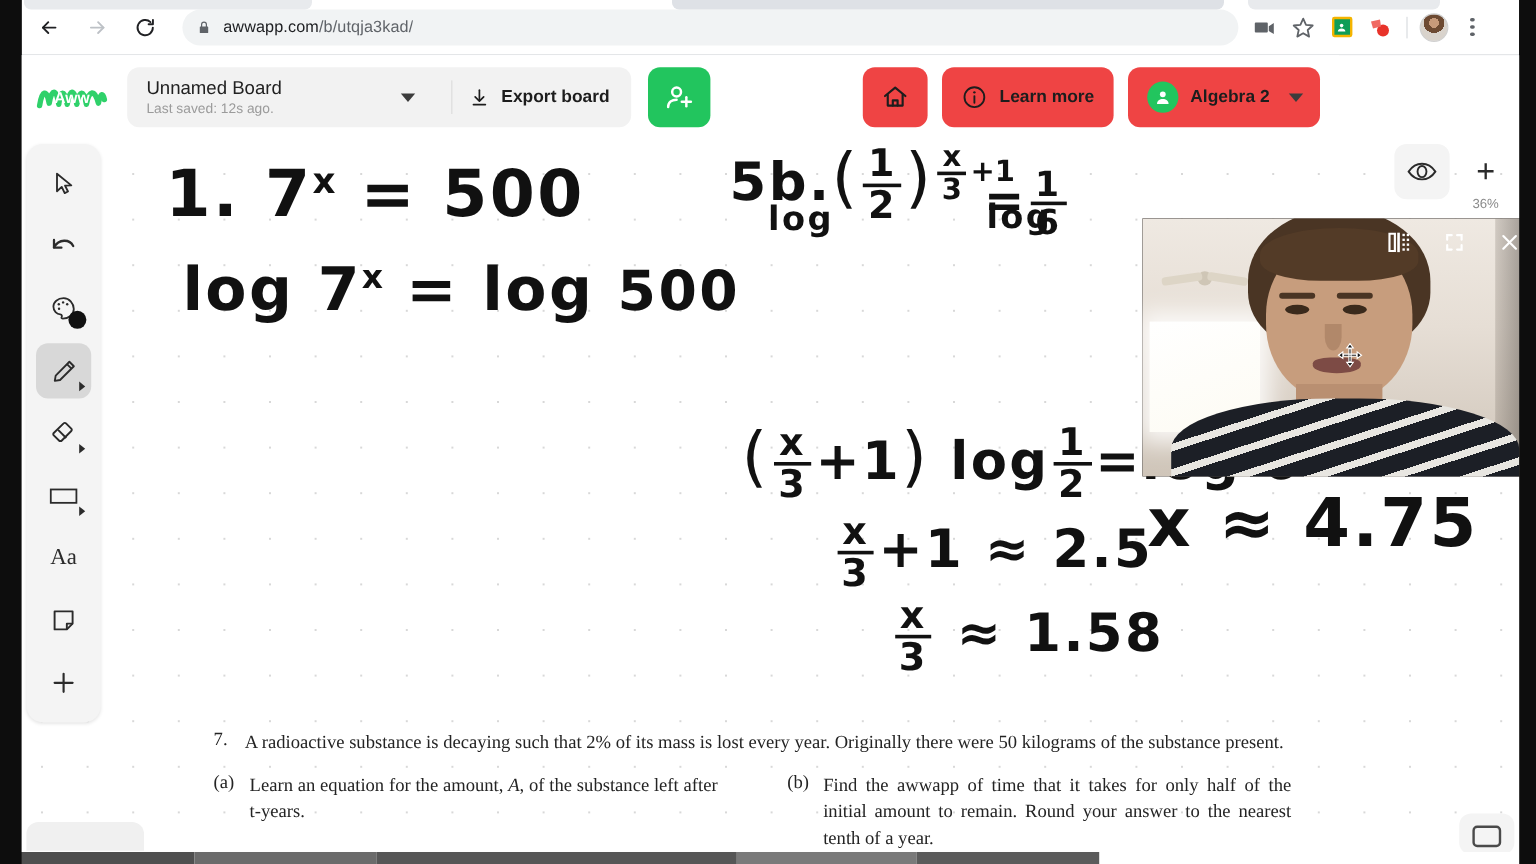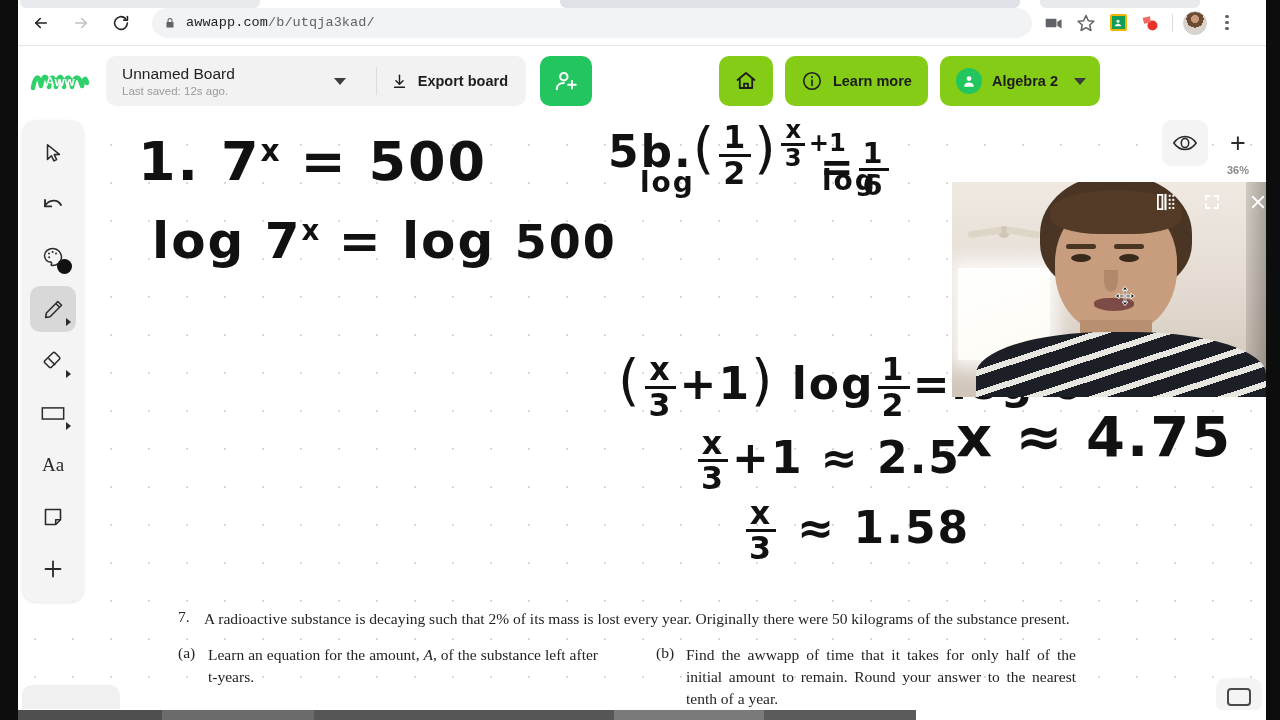--- a/index.html
+++ b/index.html
@@ -11,21 +11,20 @@
   }
 
   #screen { position: relative; width: 1280px; height: 720px; background: #ffffff; }
 
   
   .browser-bar {
     position: absolute; left: 0; top: 0; width: 1280px; height: 46px;
     background: #ffffff;
     display: flex; align-items: center;
     border-bottom: 1px solid #e4e6e8;
-    font-family: Liberation Mono, monospace;
   }
   .chrome-dark-left { position:absolute; left:0; top:0; width:18px; height:46px; background:#0d0d0d; }
   .chrome-dark-right { position:absolute; right:0; top:0; width:14px; height:46px; background:#0d0d0d; }
   .tabstrip-stub {
     position:absolute; top:0; height:8px; background:#dee1e6; border-radius:0 0 6px 6px;
   }
   .nav-btn {
     width: 30px; height: 30px; border-radius: 50%;
     display: flex; align-items: center; justify-content: center;
     flex: 0 0 auto;
@@ -79,21 +78,21 @@
   }
   .pill-divider { width:1px; height:28px; background:#dcdcdc; margin: 0 14px; }
   .export-wrap { display:flex; align-items:center; gap:10px; padding-right: 14px; }
   .export-label { font-size:14.5px; font-weight:bold; color:#1d1d1d; }
   .invite-btn {
     width: 52px; height: 50px; background: #22c55e; border-radius: 10px;
     margin-left: 14px; display:flex; align-items:center; justify-content:center;
   }
   .header-right { margin-left:auto; display:flex; align-items:center; gap: 12px; }
   .hdr-btn {
-    height: 50px; background: #84cc16; border-radius: 10px;
+    height: 50px; background: #ef4444; border-radius: 10px;
     display: flex; align-items: center; padding: 0 16px; gap: 10px;
   }
   .hdr-btn.square { width: 54px; justify-content: center; padding: 0; }
   .hdr-label { font-size: 14.5px; font-weight: bold; color: #1d1d1d; }
   .user-dot {
     width: 26px; height: 26px; border-radius: 50%; background: #22c55e;
     display:flex; align-items:center; justify-content:center;
   }
 
   
@@ -131,21 +130,21 @@
   .right-ctrls { position:absolute; right: 18px; top: 4px; display:flex; gap: 6px; align-items:flex-start; }
   .eye-btn {
     width: 46px; height: 46px; border-radius: 10px; background:#f4f4f4;
     display:flex;align-items:center;justify-content:center;
   }
   .zoom-col { display:flex; flex-direction:column; align-items:center; width: 48px; }
   .zoom-plus {
     width:46px;height:46px; display:flex;align-items:center;justify-content:center;
     font-size: 27px; color:#2b2b2b; font-weight: 300; line-height: 1;
   }
-  .zoom-pct { font-size: 11px; color:#8a8a8a; margin-top: -2px; font-weight: bold; }
+  .zoom-pct { font-size: 11px; color:#8a8a8a; margin-top: -2px; }
 
   
   .ink {
     position: absolute; color: #111;
     font-family: "DejaVu Sans", sans-serif; font-weight: bold;
     white-space: nowrap; letter-spacing: 2px;
   }
   .ink .sup { font-size: .55em; vertical-align: super; letter-spacing: 0; }
   .frac { display:inline-flex; flex-direction:column; align-items:center; vertical-align:middle;
           line-height:.95; font-size:.72em; margin: 0 3px; }

